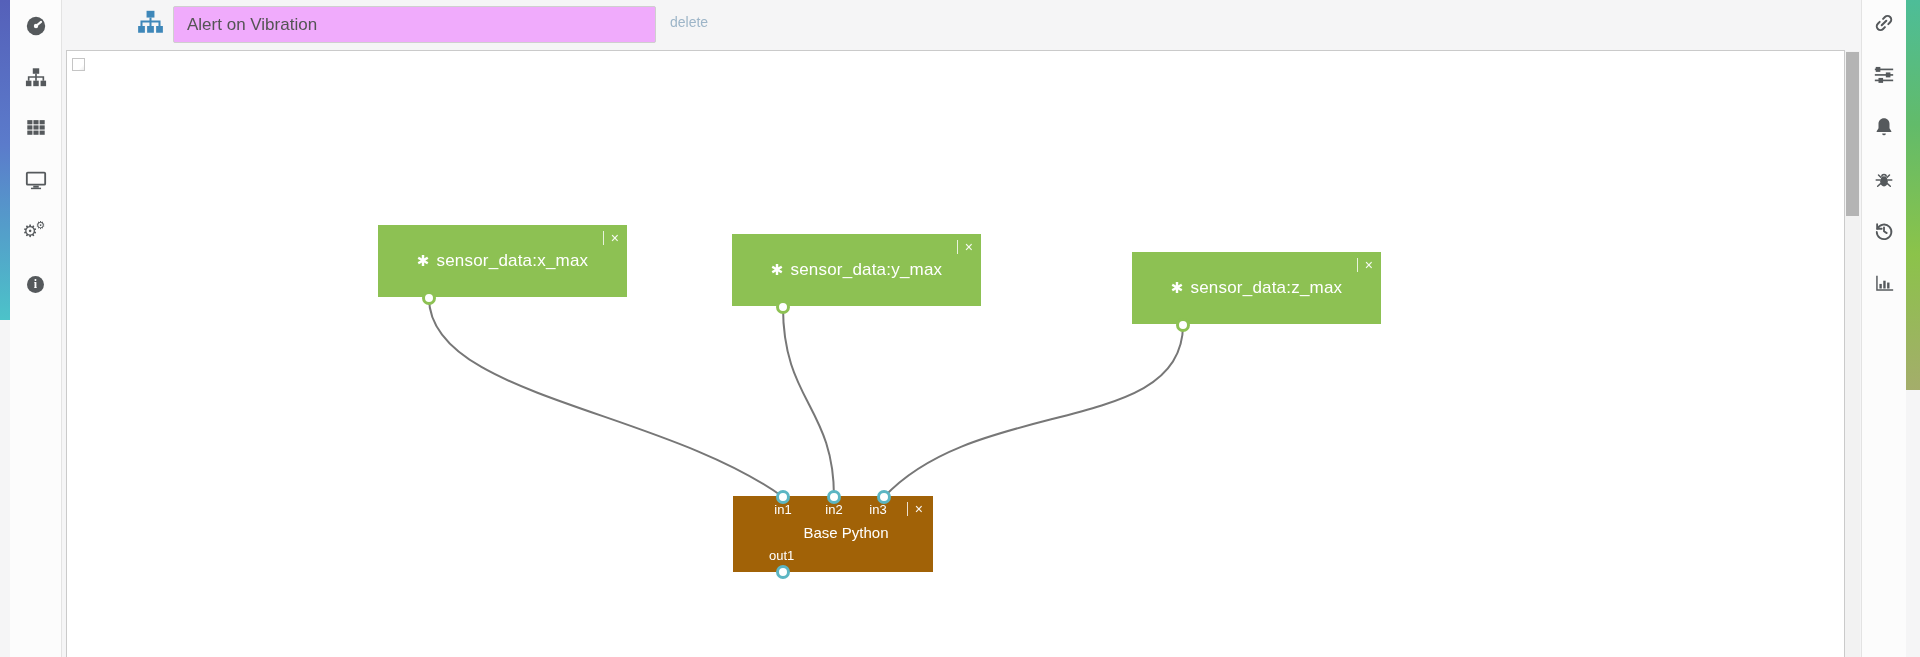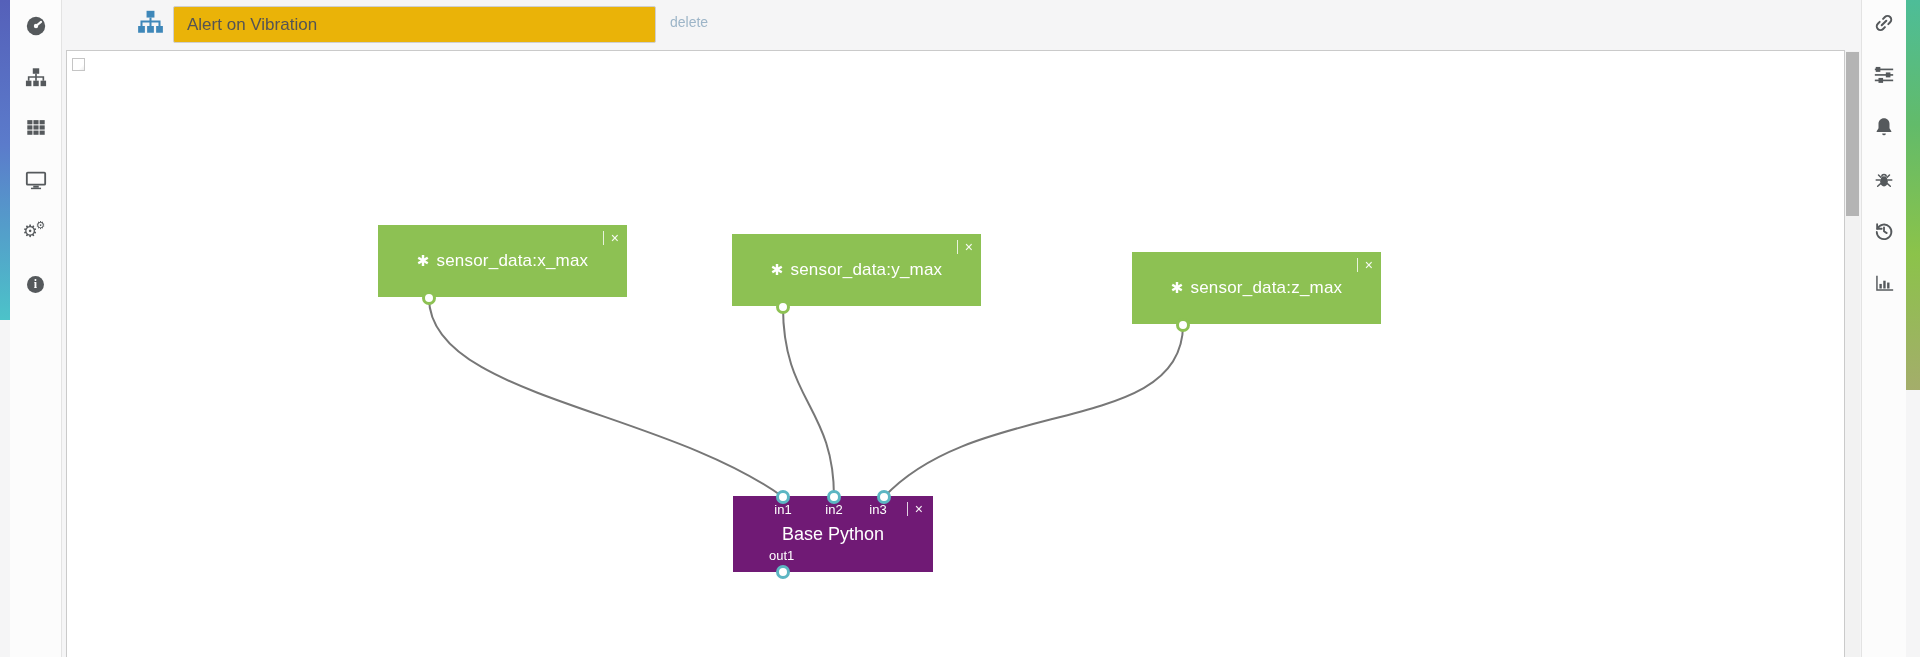--- a/index.html
+++ b/index.html
@@ -19,47 +19,47 @@
   
   .right-sidebar { position:absolute; left:1861px; top:0; bottom:0; width:45px;
     background:#fcfcfc; border-left:1px solid #e3e3e3; }
   .right-accent { position:absolute; left:1906px; top:0; width:14px; height:390px;
     background:linear-gradient(180deg,#4dbd98 0%,#62bb6a 32%,#8bc34a 65%,#a4ad6b 100%); }
 
   
   .toolbar { position:absolute; left:63px; top:0; width:1782px; height:50px; }
   .flow-type-icon { position:absolute; left:74px; top:8px; }
   .flow-name-input { position:absolute; left:110px; top:6px; width:483px; height:37px;
-    border:1px solid #cfcfcf; border-radius:2px; background:#eab308; padding:0 13px;
+    border:1px solid #cfcfcf; border-radius:2px; background:#f0abfc; padding:0 13px;
     font-size:17px; color:#545454; font-family:inherit; outline:none; }
   .delete-link { position:absolute; left:607px; top:14px; font-size:14px;
     color:#9db5c8; cursor:pointer; }
 
   
   .canvas { position:absolute; left:66px; top:50px; width:1779px; height:607px;
     background:#fff; border:1px solid #cacaca; border-bottom:none; }
   .select-checkbox { position:absolute; left:5px; top:7px; width:13px; height:13px;
     appearance:none; -webkit-appearance:none; border:1px solid #c5c5c5;
     background:linear-gradient(135deg,#fff 72%,#ececec 100%); cursor:pointer; }
   .wires { position:absolute; left:0; top:0; z-index:1; }
   .wires path { stroke:#777; stroke-width:2; fill:none; cursor:pointer; }
 
   .node { position:absolute; color:#fff; z-index:2; cursor:move; }
   .node.sensor { width:249px; height:72px; background:#8dc153;
     display:flex; align-items:center; justify-content:center; }
-  .node.python { width:200px; height:76px; background:#701a75; }
+  .node.python { width:200px; height:76px; background:#a16207; }
   .node-title { font-size:17px; letter-spacing:.2px; white-space:nowrap; }
   .badge-glyph { font-size:15px; margin-right:7px; }
   .node-close { position:absolute; top:6px; right:8px; font-size:14px; line-height:14px;
     color:rgba(255,255,255,.95); border-left:1px solid rgba(255,255,255,.8);
     padding-left:7px; cursor:pointer; }
   .in-label { position:absolute; top:6px; transform:translateX(-50%);
     font-size:13px; color:#fff; }
-  .python-title { position:absolute; top:28px; left:0; width:100%;
-    text-align:center; font-size:18px; }
+  .python-title { position:absolute; top:28px; left:13px; width:100%;
+    text-align:center; font-size:15px; }
   .out-label { position:absolute; left:36px; bottom:9px; font-size:13px; }
 
   .port { position:absolute; width:8px; height:8px; background:#fff;
     border:3px solid #888; border-radius:50%; box-sizing:content-box;
     z-index:5; cursor:crosshair; }
   .port.green { border-color:#8dc153; }
   .port.blue  { border-color:#5cb6c3; }
 
   
   .scroll-track { position:absolute; left:1845px; top:51px; width:15px; height:606px;

